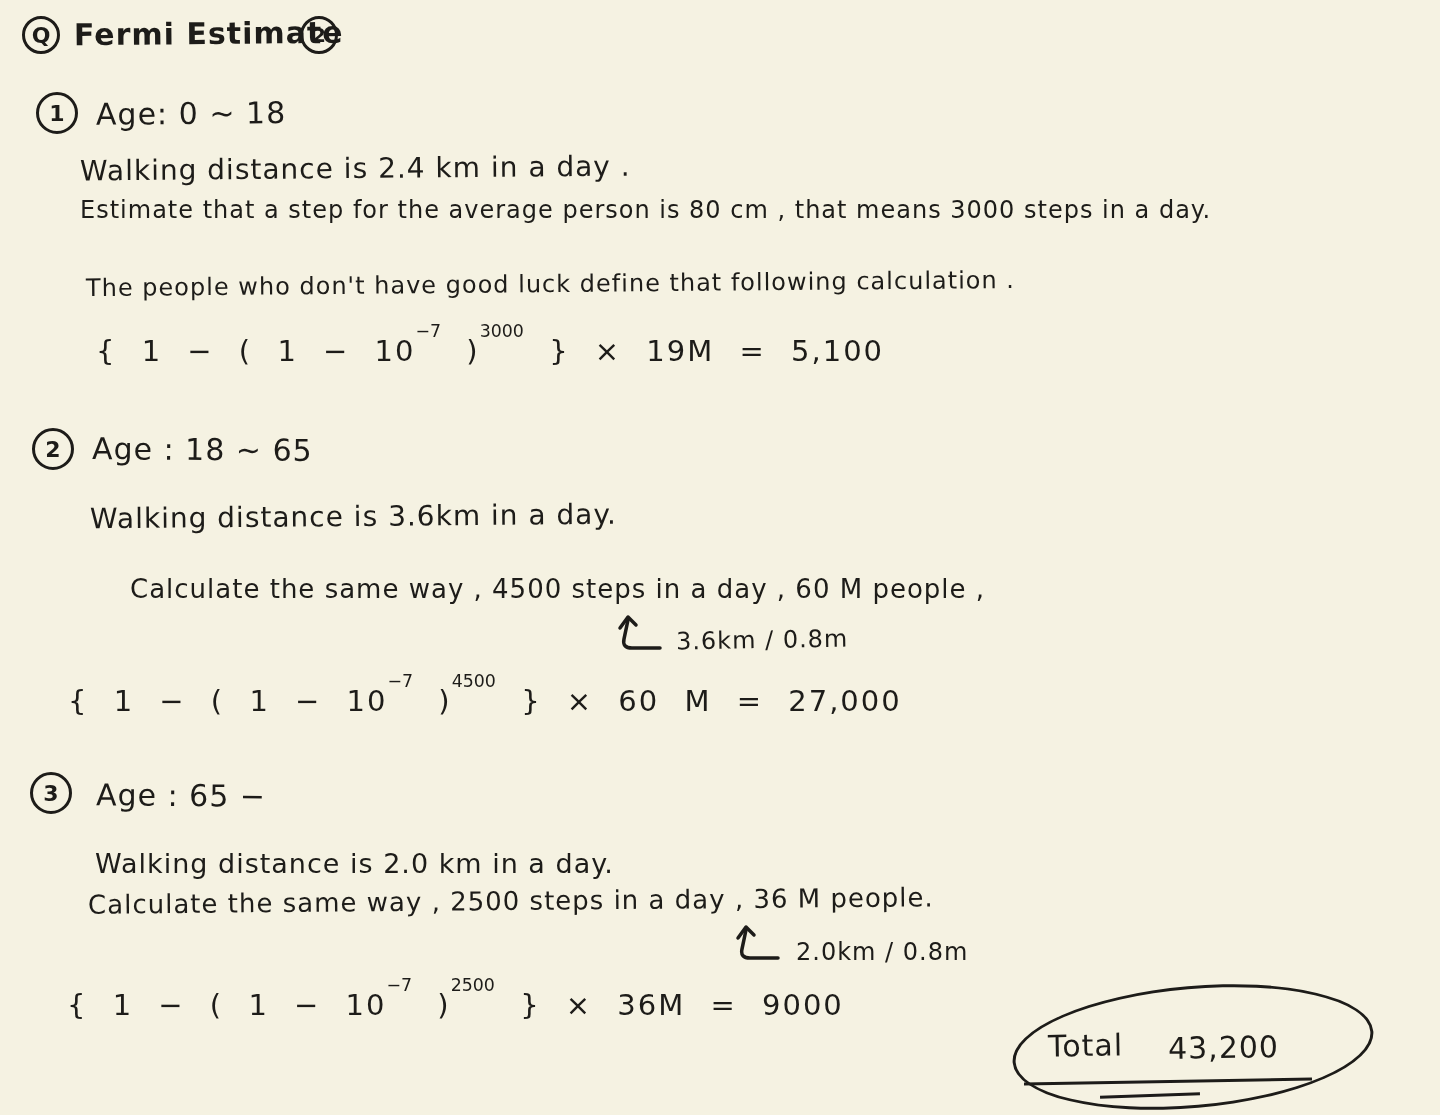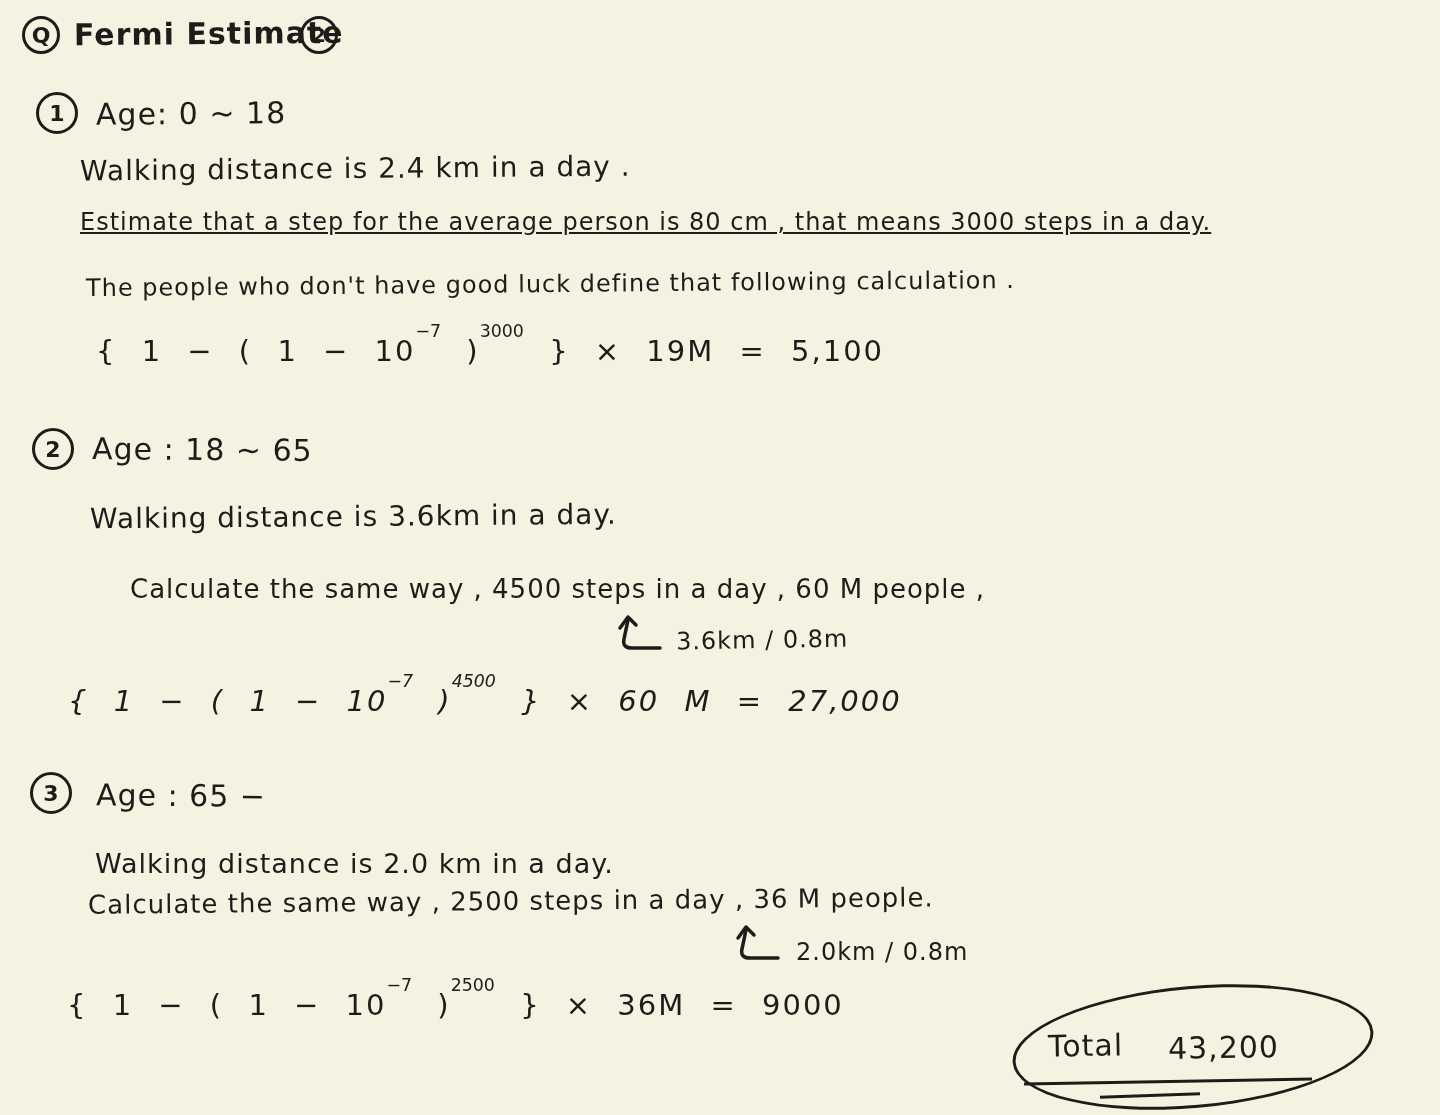--- a/index.html
+++ b/index.html
@@ -67,36 +67,36 @@
 
 <div id="note">
 
   <div class="badge" style="left:22px;top:16px;width:38px;height:38px;">Q</div>
   <div class="line big r-05" style="left:74px;top:16px;font-weight:bold;">Fermi Estimate</div>
   <div class="badge" style="left:300px;top:16px;width:38px;height:38px;font-size:20px;">2</div>
 
   <div class="badge" style="left:36px;top:92px;width:42px;height:42px;">1</div>
   <div class="line big r-05" style="left:96px;top:96px;">Age:  0 ~ 18</div>
   <div class="line hw r-05" style="left:80px;top:152px;font-size:28px;">Walking distance is  2.4 km  in a day .</div>
-  <div class="line hw" style="left:80px;top:208px;font-size:24px;text-decoration:underline;">Estimate that a step for the average person is 80 cm , that means 3000 steps in a day.</div>
+  <div class="line hw" style="left:80px;top:196px;font-size:24px;">Estimate that a step for the average person is 80 cm , that means 3000 steps in a day.</div>
   <div class="line hw r-05" style="left:86px;top:270px;font-size:24px;">The people who don't have good luck define that following calculation .</div>
   <div class="line formula" style="left:96px;top:334px;">
     <span>{ 1  −  ( 1  −  10</span><sup>−7</sup><span> )</span><sup>3000</sup><span> }  × 19M</span><span>  =  </span><span>5,100</span>
   </div>
 
   <div class="badge" style="left:32px;top:428px;width:42px;height:42px;">2</div>
   <div class="line big r05" style="left:92px;top:432px;">Age : 18 ~ 65</div>
   <div class="line hw r-05" style="left:90px;top:500px;font-size:28px;">Walking distance is  3.6km  in a day.</div>
   <div class="line hw" style="left:82px;top:574px;font-size:26px;margin-left:48px;">Calculate the same way ,  4500 steps in a day , 60 M people ,</div>
   <svg class="arrow-icon" style="left:612px;top:612px;" width="52" height="42" viewBox="0 0 52 42">
     <path d="M48 36 L20 36 Q10 36 12 27 L16 8" fill="none" stroke="#1d1c19" stroke-width="3.5" stroke-linecap="round"></path>
     <path d="M8 16 L16 5 L24 13" fill="none" stroke="#1d1c19" stroke-width="3.5" stroke-linecap="round" stroke-linejoin="round"></path>
   </svg>
   <div class="line annotation r-1" style="left:676px;top:626px;">3.6km / 0.8m</div>
-  <div class="line formula" style="left:68px;top:684px;font-style:italic;">
+  <div class="line formula" style="left:68px;top:684px;">
     <span>{ 1  −  ( 1  −  10</span><sup>−7</sup><span> )</span><sup>4500</sup><span> }  × 60 M</span><span>  =  </span><span>27,000</span>
   </div>
 
   <div class="badge" style="left:30px;top:772px;width:42px;height:42px;">3</div>
   <div class="line big r05" style="left:96px;top:778px;">Age  : 65 −</div>
   <div class="line hw" style="left:95px;top:832px;font-size:27px;margin-top:16px;">Walking distance is  2.0 km  in a day.</div>
   <div class="line hw r-05" style="left:88px;top:886px;font-size:26px;">Calculate the same way ,  2500 steps in a day ,  36 M people.</div>
   <svg class="arrow-icon" style="left:730px;top:922px;" width="52" height="42" viewBox="0 0 52 42">
     <path d="M48 36 L20 36 Q10 36 12 27 L16 8" fill="none" stroke="#1d1c19" stroke-width="3.5" stroke-linecap="round"></path>
     <path d="M8 16 L16 5 L24 13" fill="none" stroke="#1d1c19" stroke-width="3.5" stroke-linecap="round" stroke-linejoin="round"></path>

